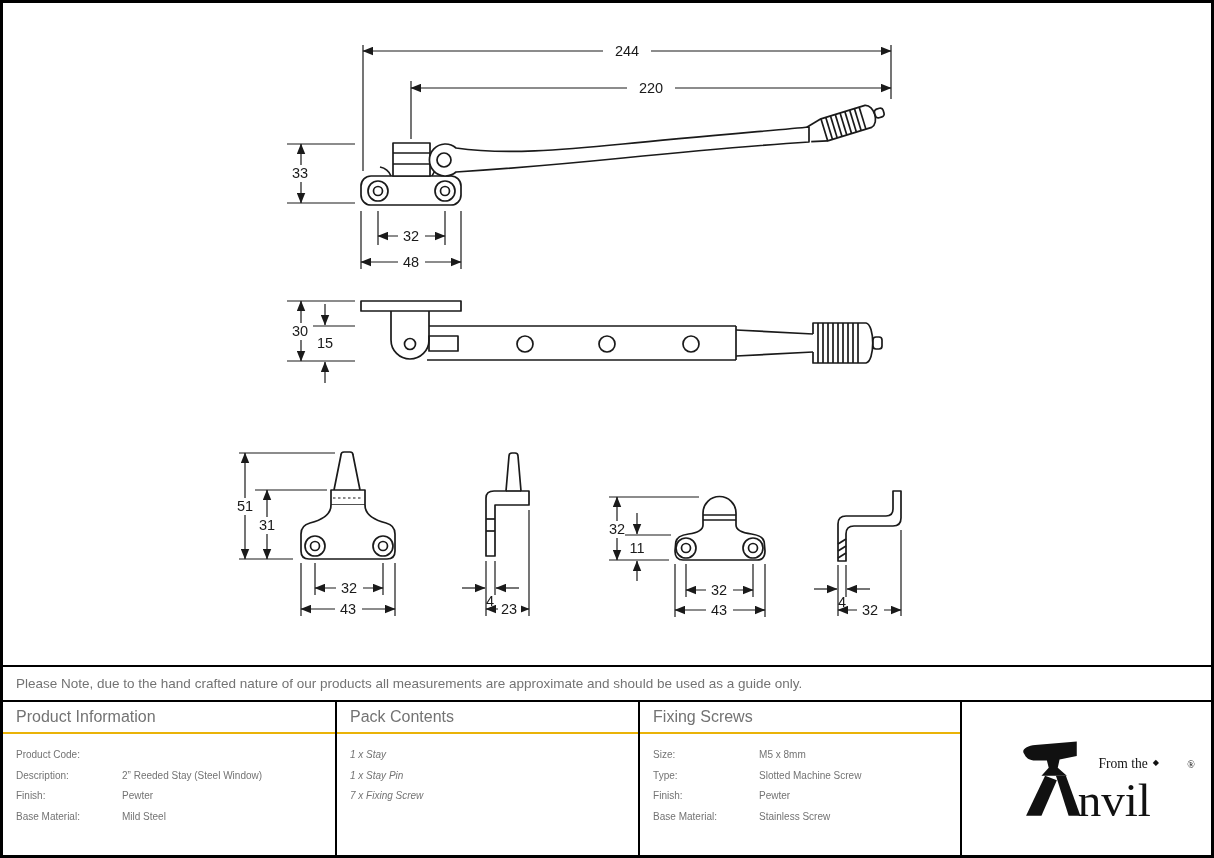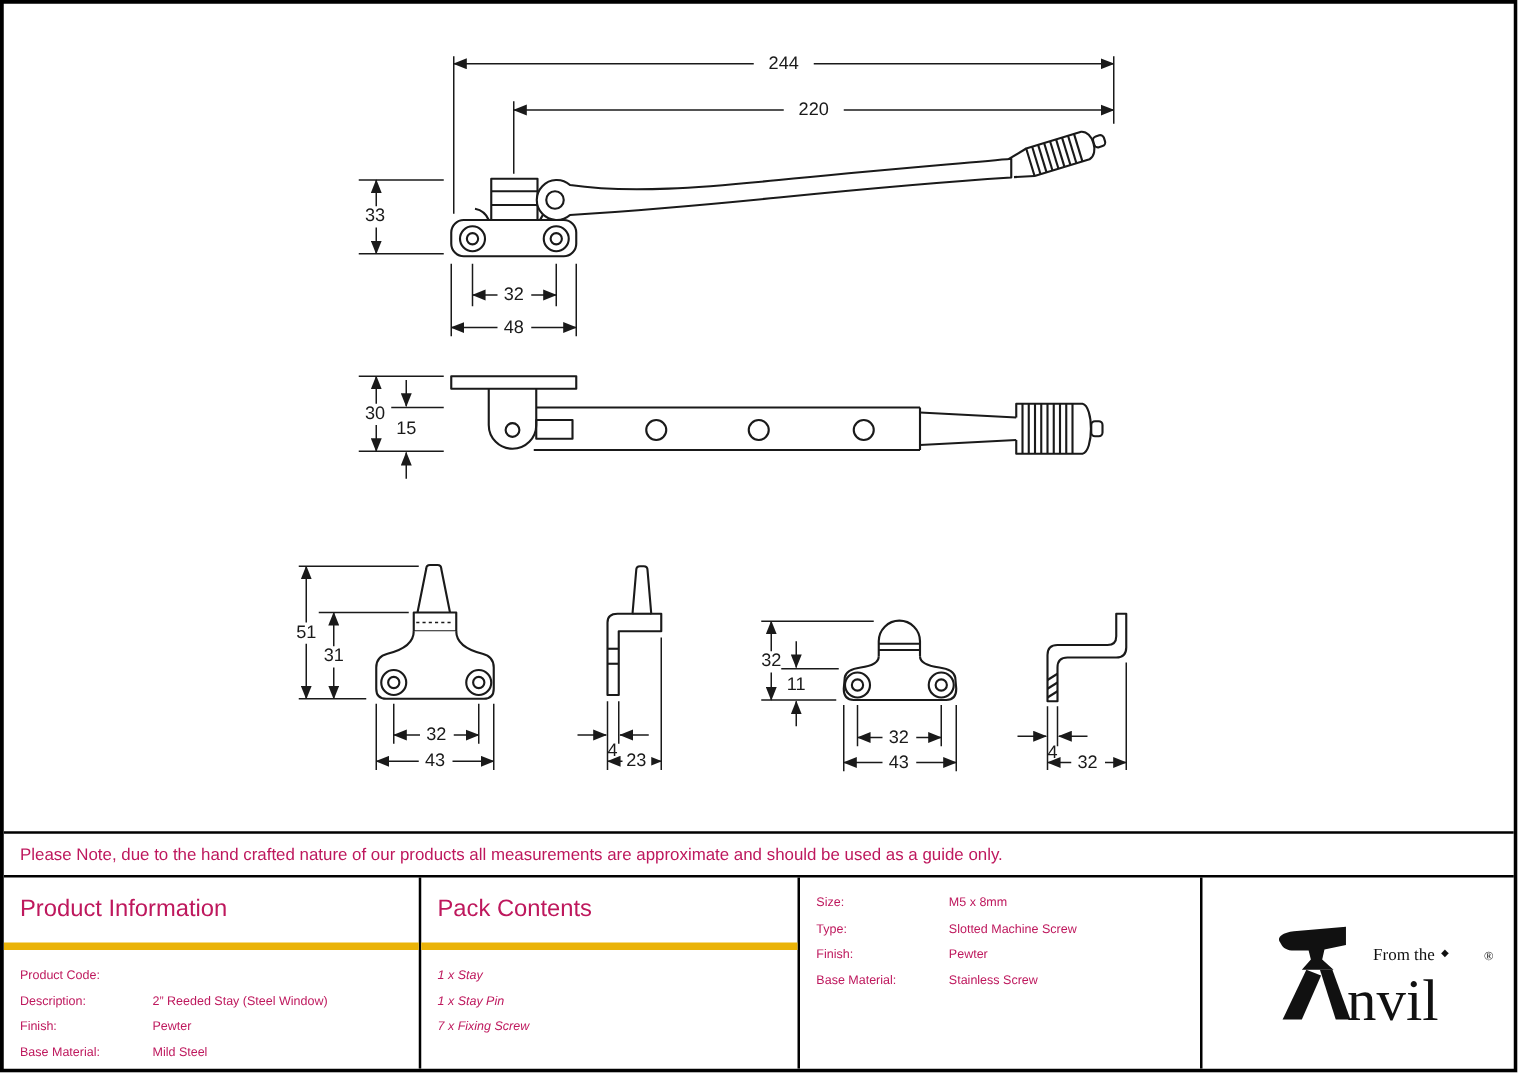--- a/index.html
+++ b/index.html
@@ -1,38 +1,38 @@
 <!DOCTYPE html>
 <html><head>
 <meta charset="utf-8">
 <style>
   html,body{margin:0;padding:0;background:#e8e8e8;}
   .page{position:relative;width:1214px;height:858px;box-sizing:border-box;
         background:#fff;border:3px solid #000;margin:0 auto;
-        font-family:"Liberation Sans",sans-serif;color:#be185d;overflow:hidden;}
+        font-family:"Liberation Sans",sans-serif;color:#737373;overflow:hidden;}
   .drawing-area{position:absolute;top:0;left:0;width:1208px;height:662px;}
   .drawing-area svg{display:block;}
   svg .p{fill:#fff;stroke:#1a1a1a;stroke-width:1.7;stroke-linejoin:round;}
   svg .pl{fill:none;stroke:#1a1a1a;stroke-width:1.7;stroke-linejoin:round;}
   svg .d{fill:none;stroke:#1a1a1a;stroke-width:1.2;}
   svg .lblbg{fill:#fff;stroke:none;}
   svg text.dim{font-family:"Liberation Sans",sans-serif;font-size:14.5px;fill:#1a1a1a;
                text-anchor:middle;dominant-baseline:central;}
   .note-row{position:absolute;top:662px;left:0;width:1208px;height:33px;
             border-top:2px solid #000;border-bottom:2px solid #000;
             display:flex;align-items:center;padding:0 13px;box-sizing:content-box;
             font-size:13.5px;}
   .tables-row{position:absolute;top:699px;left:0;width:1208px;height:153px;display:flex;}
   .info-col{border-right:2px solid #000;box-sizing:border-box;}
   .col-product{width:346px;}
   .col-pack{width:314px;}
   .col-fixing{width:334px;}
   .col-logo{width:214px;display:flex;align-items:center;justify-content:center;padding-left:42px;}
-  .col-header{height:30px;border-bottom:6px solid #eab308;display:flex;align-items:center;
-              padding:11px 13px;font-size:19px;}
+  .col-header{height:30px;border-bottom:2px solid #eab308;display:flex;align-items:center;
+              padding:0 13px;font-size:16px;}
   .col-body{padding:11px 11px 0 13px;font-size:10px;line-height:20.5px;}
   .kv{display:grid;grid-template-columns:106px 1fr;}
   .pack-item{display:block;font-style:italic;}
   .logo-svg text{fill:#111;}
   .logo-brand{font-family:"Liberation Serif",serif;font-size:52px;}
   .logo-tag{font-family:"Liberation Serif",serif;font-size:15px;}
   .logo-reg{font-family:"Liberation Serif",serif;font-size:11px;}
   .logo-diamond{font-size:9px;}
 </style>
 </head>
@@ -300,20 +300,21 @@
     <div class="info-col col-pack">
       <div class="col-header">Pack Contents</div>
       <div class="col-body">
         <span class="pack-item">1 x Stay</span>
         <span class="pack-item">1 x Stay Pin</span>
         <span class="pack-item">7 x Fixing Screw</span>
       </div>
     </div>
 
     <div class="info-col col-fixing">
+      <div class="col-header">Fixing Screws</div>
       <div class="col-body">
         <div class="kv">
           <span>Size:</span>
           <span>M5 x 8mm</span>
         </div>
         <div class="kv">
           <span>Type:</span>
           <span>Slotted Machine Screw</span>
         </div>
         <div class="kv">

